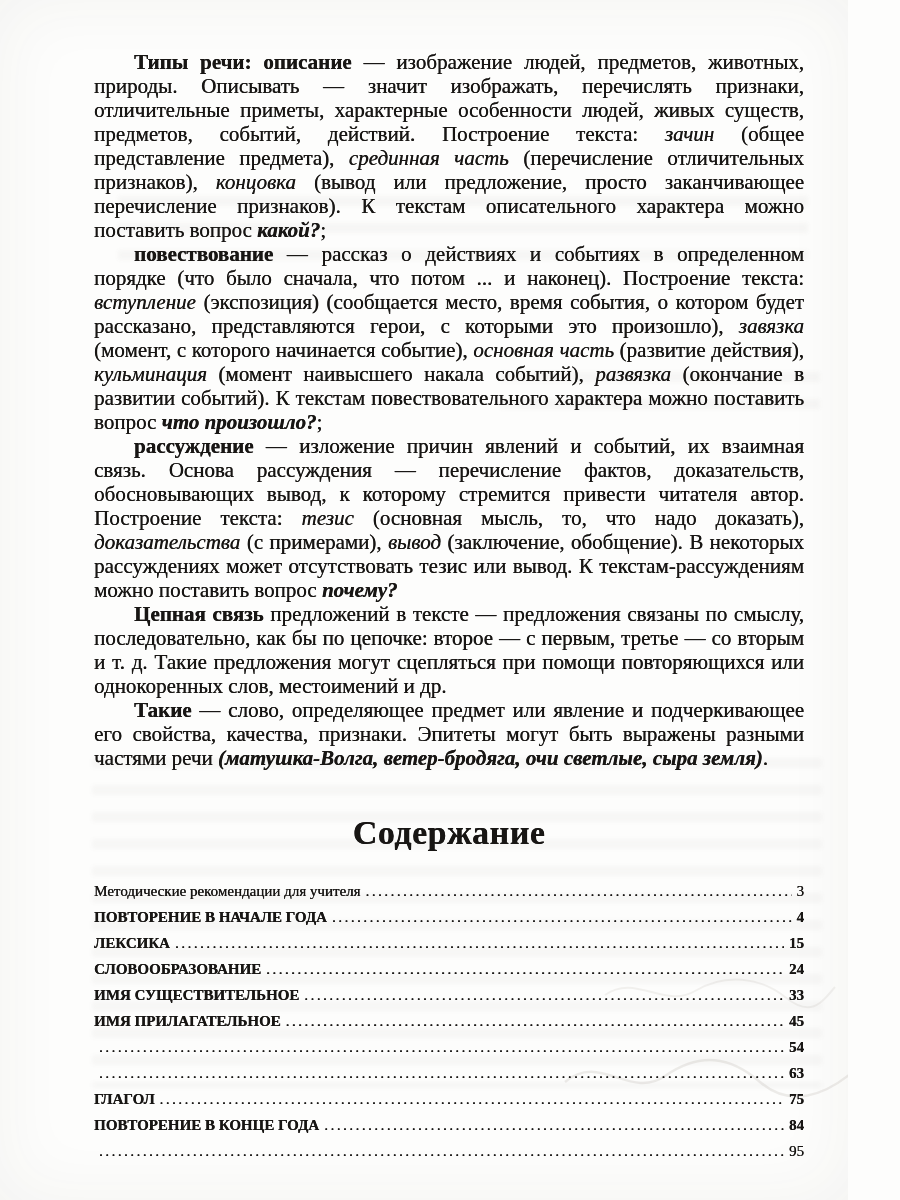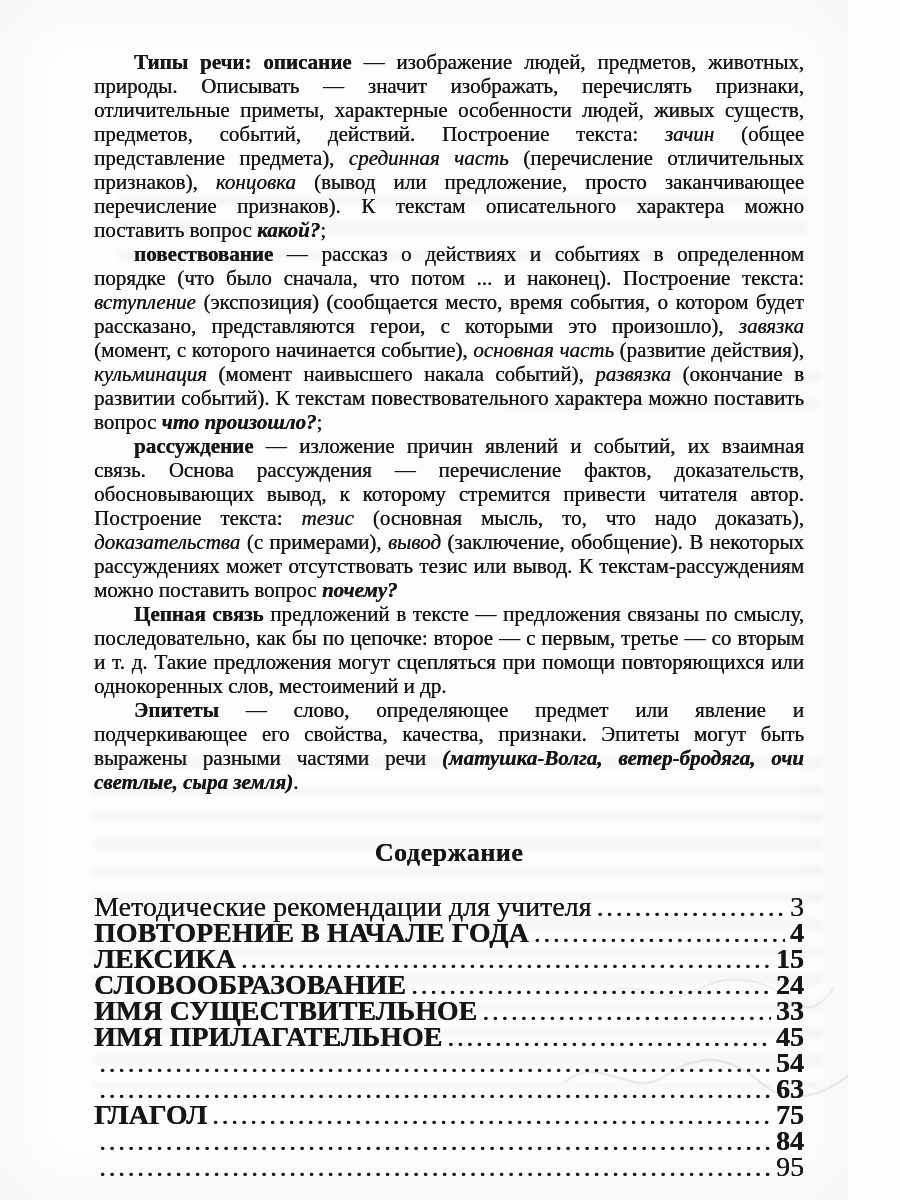--- a/index.html
+++ b/index.html
@@ -37,28 +37,28 @@
     text-indent: 40px;
     font-size: 21px;
     line-height: 24px;
     text-shadow: 0.3px 0.2px 0 currentColor; 
   }
   .b { font-weight: bold; }
   .i { font-style: italic; }
 
   .toc-title {
     text-align: center;
-    font-size: 26px;
+    font-size: 34px;
     font-weight: bold;
     letter-spacing: 0.5px;
     margin: 44px 0 26px 0;
     text-shadow: 0.3px 0.2px 0 currentColor;
   }
 
-  .toc { font-size: 28px; }
+  .toc { font-size: 15px; }
   .toc-row {
     display: flex;
     align-items: baseline;
     line-height: 26px;
     text-shadow: 0.3px 0.2px 0 currentColor;
   }
   .toc-row.b { font-weight: bold; font-family: Liberation Serif, serif; }
   .toc-label { white-space: nowrap; }
   .toc-dots {
     flex: 1;
@@ -85,21 +85,21 @@
     <path d="M5 30 C 35 8, 65 44, 95 26 S 160 12, 185 32 S 220 40, 235 22" fill="none" stroke="#8d8277" stroke-width="2"></path>
   </svg>
 
   <main class="content">
 
     <section class="body-text" id="paragraphs">
         <p><span class="b">Типы речи: описание</span><span> — изображение людей, предметов, животных, природы. Описывать — значит изображать, перечислять признаки, отличительные приметы, характерные особенности людей, живых существ, предметов, событий, действий. Построение текста: </span><span class="i">зачин</span><span> (общее представление предмета), </span><span class="i">срединная часть</span><span> (перечисление отличительных признаков), </span><span class="i">концовка</span><span> (вывод или предложение, просто заканчивающее перечисление признаков). К текстам описательного характера можно поставить вопрос </span><span class="b i">какой?</span><span>;</span></p>
         <p><span class="b">повествование</span><span> — рассказ о действиях и событиях в определенном порядке (что было сначала, что потом ... и наконец). Построение текста: </span><span class="i">вступление</span><span> (экспозиция) (сообщается место, время события, о котором будет рассказано, представляются герои, с которыми это произошло), </span><span class="i">завязка</span><span> (момент, с которого начинается событие), </span><span class="i">основная часть</span><span> (развитие действия), </span><span class="i">кульминация</span><span> (момент наивысшего накала событий), </span><span class="i">развязка</span><span> (окончание в развитии событий). К текстам повествовательного характера можно поставить вопрос </span><span class="b i">что произошло?</span><span>;</span></p>
         <p><span class="b">рассуждение</span><span> — изложение причин явлений и событий, их взаимная связь. Основа рассуждения — перечисление фактов, доказательств, обосновывающих вывод, к которому стремится привести читателя автор. Построение текста: </span><span class="i">тезис</span><span> (основная мысль, то, что надо доказать), </span><span class="i">доказательства</span><span> (с примерами), </span><span class="i">вывод</span><span> (заключение, обобщение). В некоторых рассуждениях может отсутствовать тезис или вывод. К текстам-рассуждениям можно поставить вопрос </span><span class="b i">почему?</span></p>
         <p><span class="b">Цепная связь</span><span> предложений в тексте — предложения связаны по смыслу, последовательно, как бы по цепочке: второе — с первым, третье — со вторым и т. д. Такие предложения могут сцепляться при помощи повторяющихся или однокоренных слов, местоимений и др.</span></p>
-        <p><span class="b">Эпитеты</span><span> — слово, определяющее предмет или явление и подчеркивающее его свойства, качества, признаки. Эпитеты могут быть выражены разными частями речи </span><span class="b i">(матушка-Волга, ветер-бродяга, очи светлые, сыра земля)</span><span>.</span></p>
+        <p><span class="b">Такие</span><span> — слово, определяющее предмет или явление и подчеркивающее его свойства, качества, признаки. Эпитеты могут быть выражены разными частями речи </span><span class="b i">(матушка-Волга, ветер-бродяга, очи светлые, сыра земля)</span><span>.</span></p>
       </section>
 
     <h1 class="toc-title">Содержание</h1>
 
     <nav class="toc" id="toc">
         <div class="toc-row">
           <span class="toc-label">Методические рекомендации для учителя</span>
           <span class="toc-dots">................................................................................................................................................................</span>
           <span class="toc-page">3</span>
         </div>
@@ -135,20 +135,21 @@
         <div class="toc-row b">
           <span class="toc-dots">................................................................................................................................................................</span>
           <span class="toc-page">63</span>
         </div>
         <div class="toc-row b">
           <span class="toc-label">ГЛАГОЛ</span>
           <span class="toc-dots">................................................................................................................................................................</span>
           <span class="toc-page">75</span>
         </div>
         <div class="toc-row b">
+          <span class="toc-label">ПОВТОРЕНИЕ В КОНЦЕ ГОДА</span>
           <span class="toc-dots">................................................................................................................................................................</span>
           <span class="toc-page">84</span>
         </div>
         <div class="toc-row">
           <span class="toc-dots">................................................................................................................................................................</span>
           <span class="toc-page">95</span>
         </div>
       </nav>
 
   </main>

